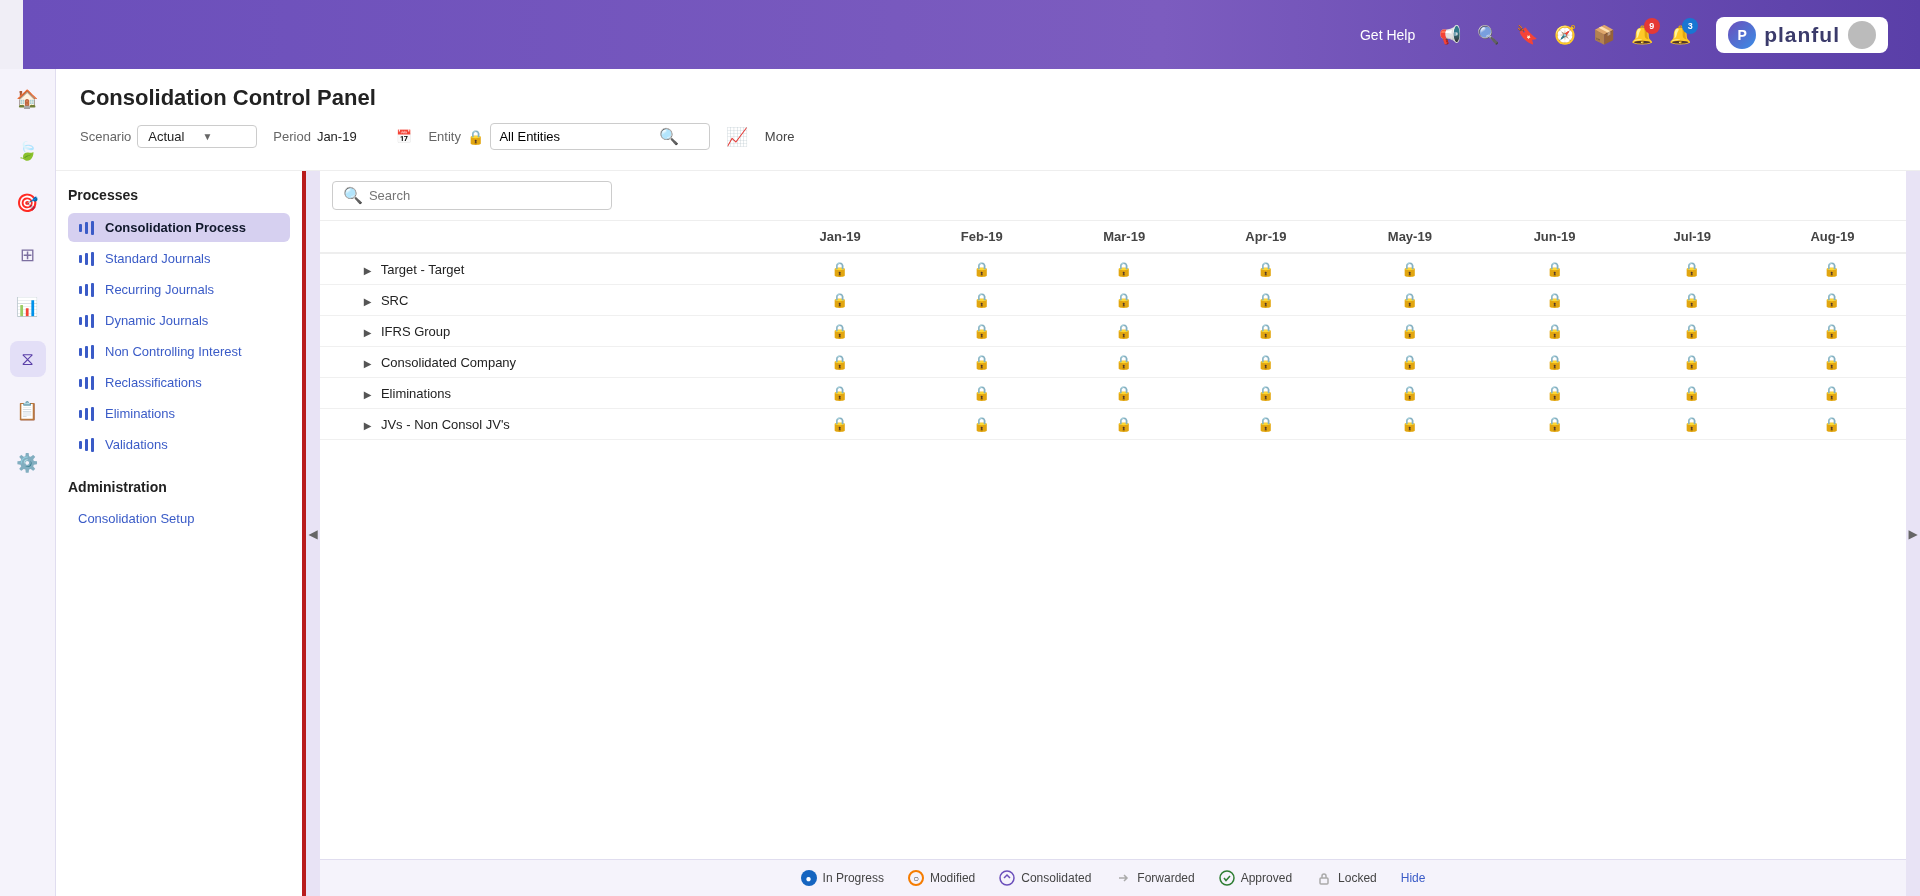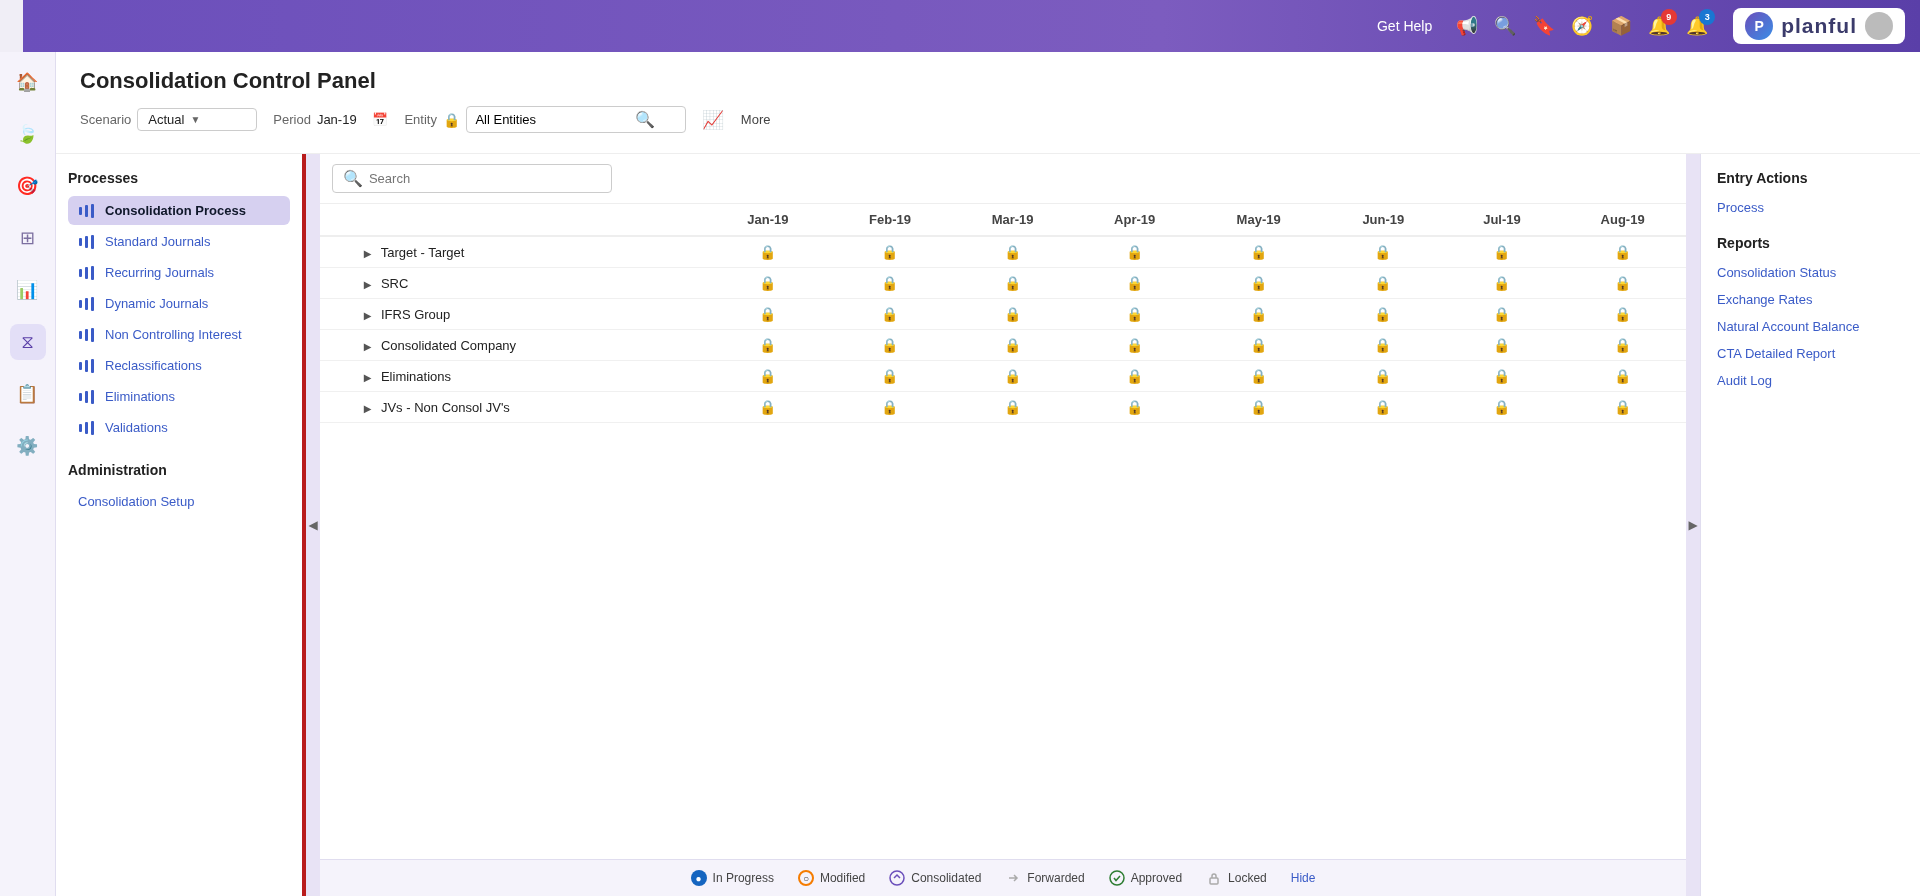--- a/index.html
+++ b/index.html
@@ -4,22 +4,22 @@
   <style>
     * { box-sizing: border-box; margin: 0; padding: 0; }
     body { font-family: 'Segoe UI', Arial, sans-serif; background: #f0eef6; height: 896px; overflow: hidden; display: flex; flex-direction: column; }
 
     
     .top-nav {
       display: flex;
       align-items: center;
       justify-content: flex-end;
       background: linear-gradient(90deg, #6b4fbb 0%, #7c5cbf 60%, #5a3fa8 100%);
-      height: 52px;
-      padding: 0 15px;
+      height: 69px;
+      padding: 0 32px;
       gap: 16px;
       margin-left: 23px;
     }
     .top-nav .get-help {
       color: #fff;
       font-size: 14px;
       font-weight: 500;
       margin-right: 8px;
     }
     .top-nav .nav-icon {
@@ -147,21 +147,21 @@
     .filter-label { color: #666; font-size: 13px; }
     .filter-value {
       background: #fff;
       border: 1px solid #ccc;
       border-radius: 4px;
       padding: 3px 10px;
       font-size: 13px;
       color: #222;
       display: flex;
       align-items: center;
-      gap: 6px;
+      gap: 18px;
       min-width: 120px;
     }
     .filter-value .dropdown-arrow { color: #666; font-size: 10px; }
     .entity-search {
       display: flex;
       align-items: center;
       border: 1px solid #ccc;
       border-radius: 4px;
       padding: 3px 8px;
       min-width: 220px;
@@ -687,27 +687,16 @@
             <span>Locked</span>
           </div>
           <div class="legend-item" style="cursor:pointer; color: #3a5bc7;">
             <span>Hide</span>
           </div>
         </div>
       </div>
 
       <div class="collapse-right">▶</div>
 
-      <div class="right-panel">
-        <div class="right-section-title">Entry Actions</div>
-        <a class="right-link">Process</a>
-
-        <div class="right-section-title" style="margin-top: 16px;">Reports</div>
-        <a class="right-link">Consolidation Status</a>
-        <a class="right-link">Exchange Rates</a>
-        <a class="right-link">Natural Account Balance</a>
-        <a class="right-link">CTA Detailed Report</a>
-        <a class="right-link">Audit Log</a>
-      </div>
 
     </div>
   </div>
 </div>
 
 </body></html>

